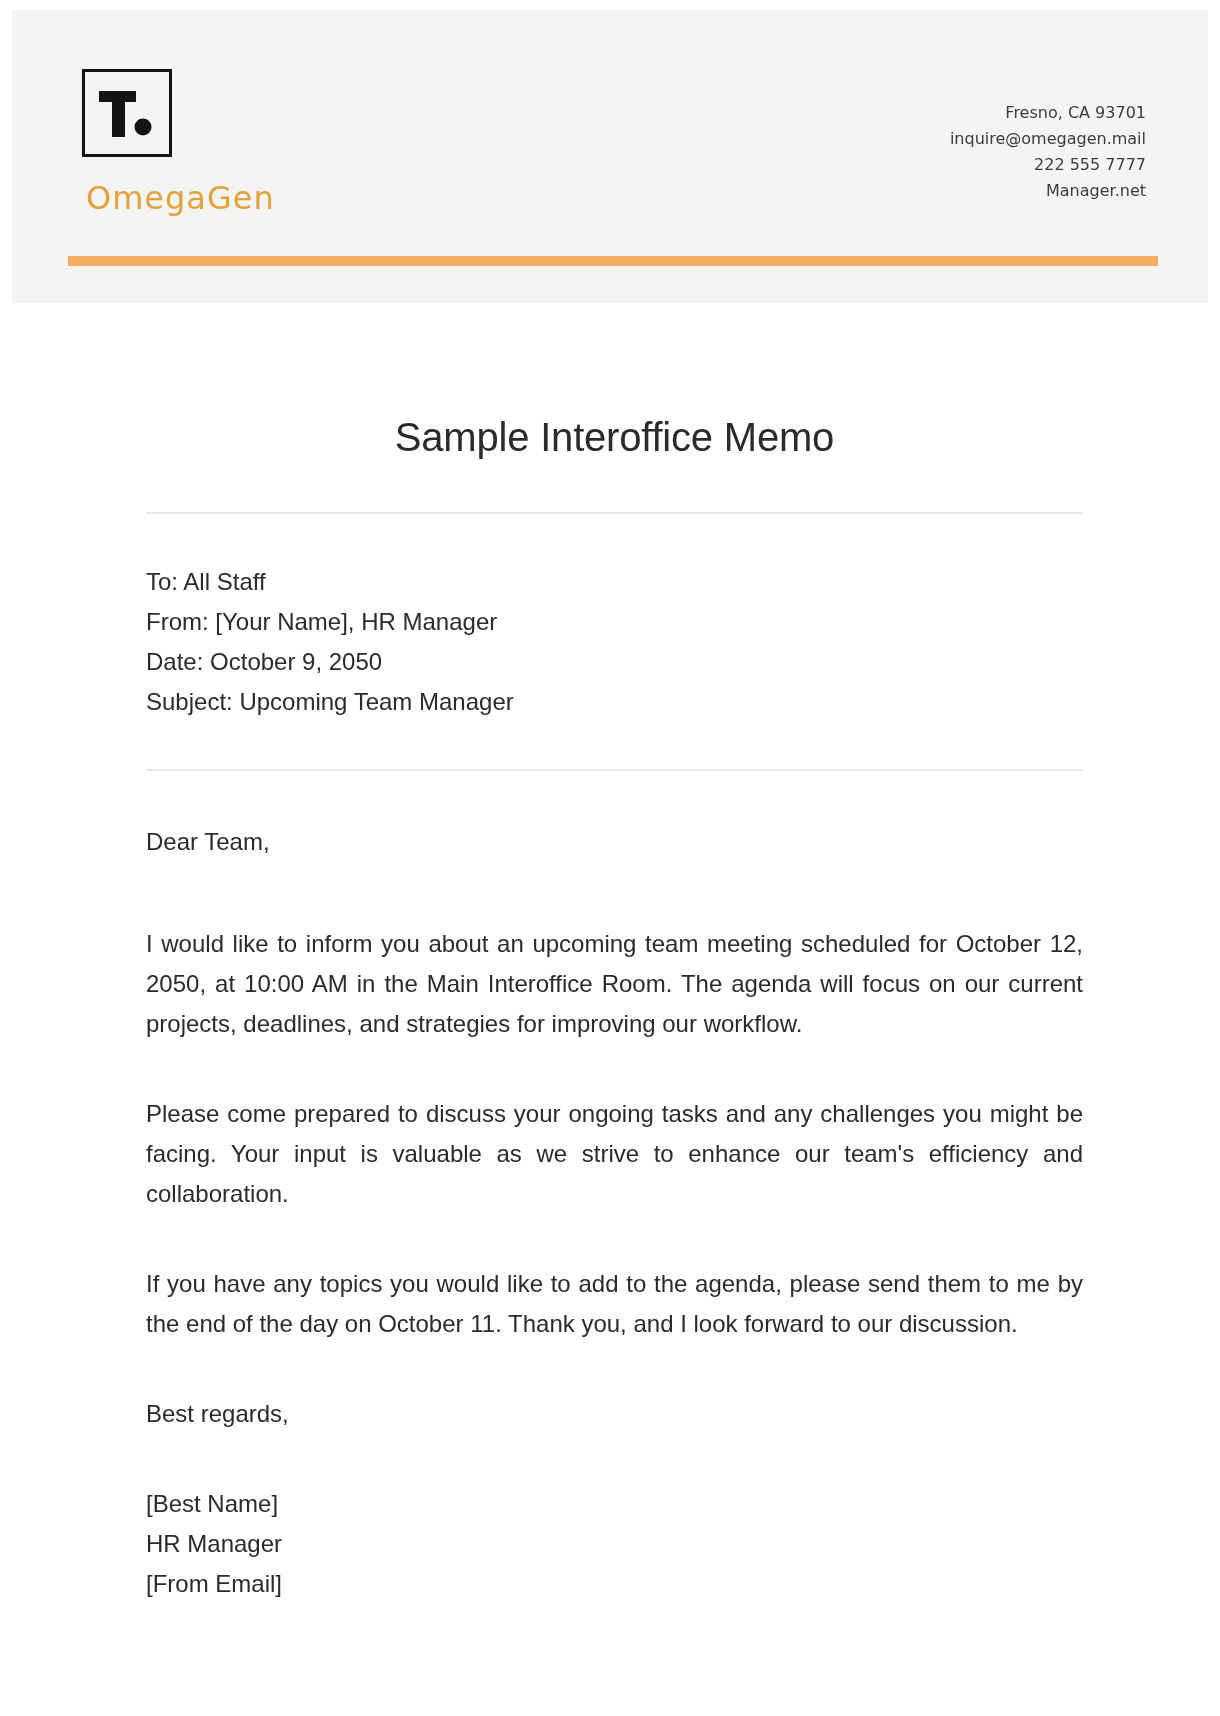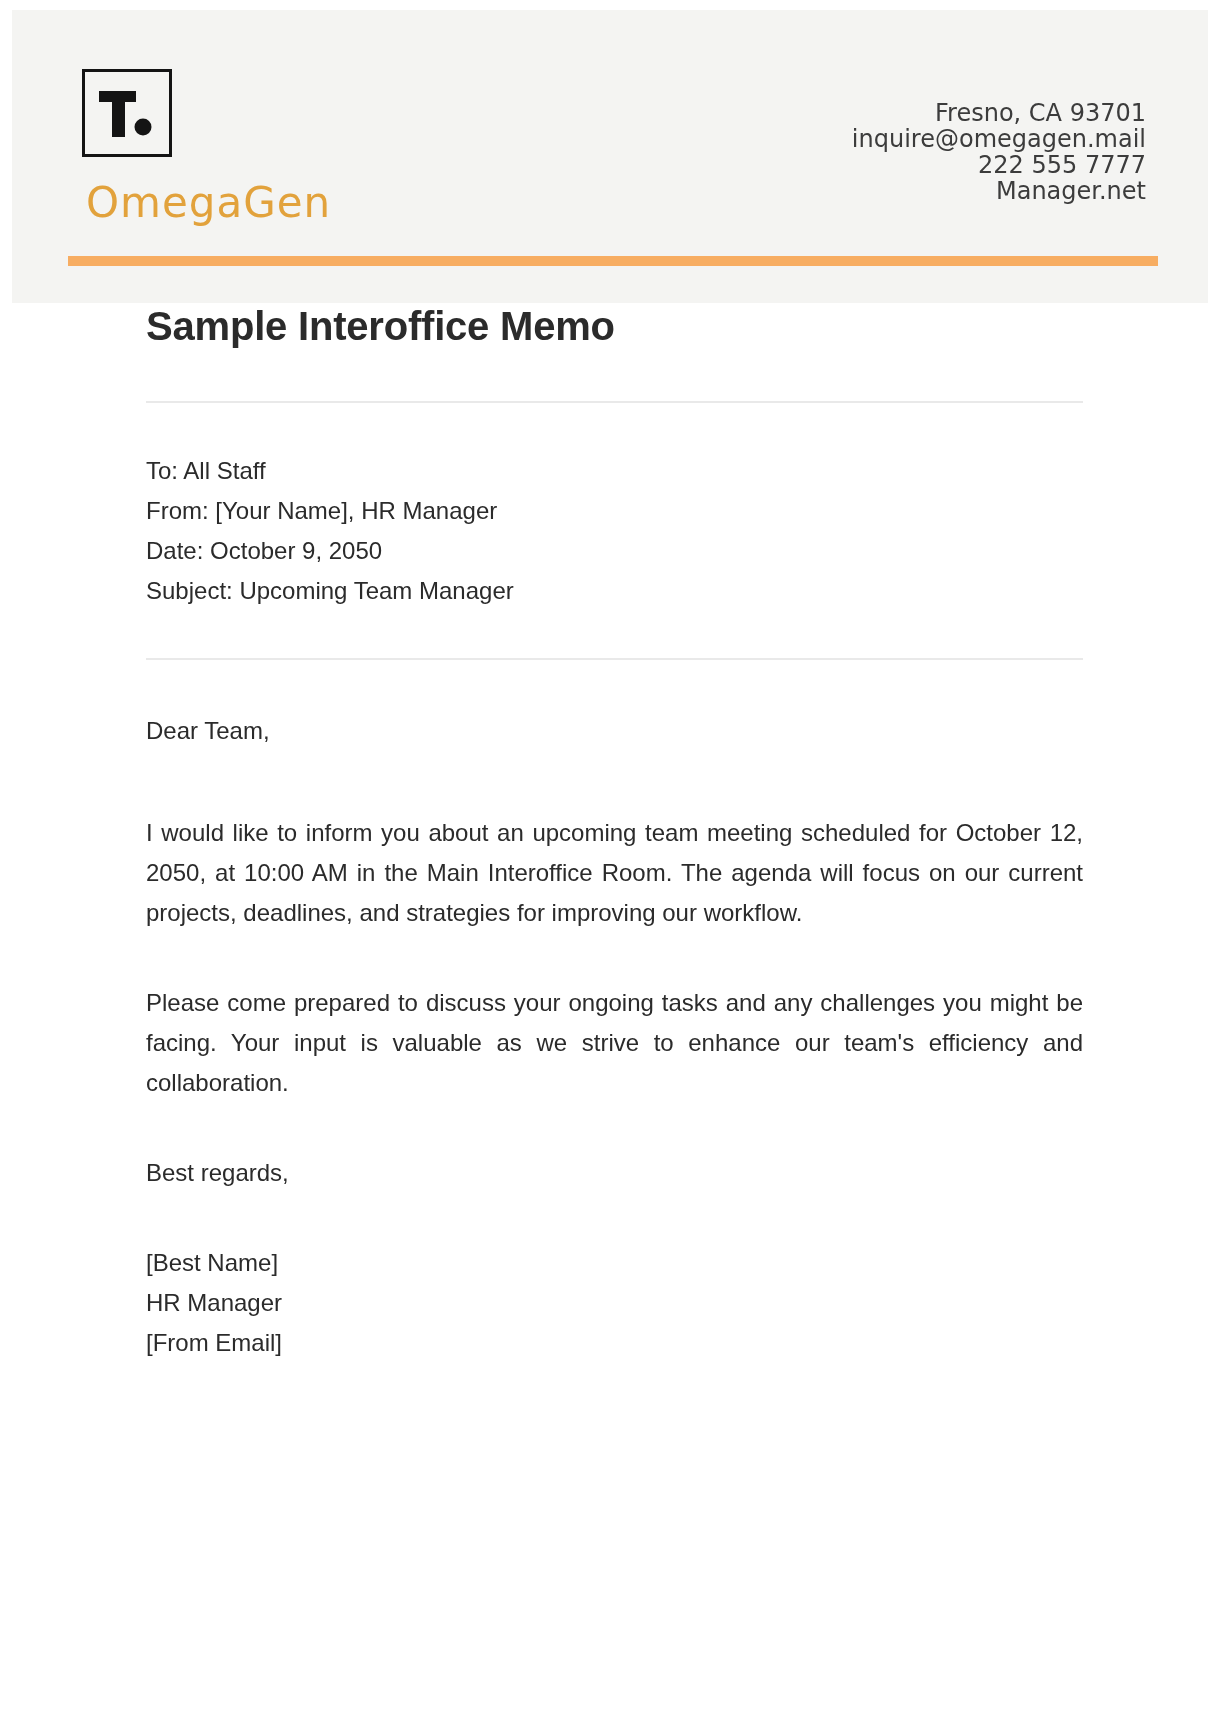--- a/index.html
+++ b/index.html
@@ -24,51 +24,52 @@
     position: absolute;
     left: 70px; top: 59px;
     width: 90px; height: 88px;
     border: 3px solid var(--logo-ink, #141414);
     background: transparent;
   }
   .logo-box svg { display: block; width: 100%; height: 100%; }
   .company {
     position: absolute;
     left: 74px; top: 172px;
-    font-size: 42px;
+    font-size: 32px;
     line-height: 1;
     letter-spacing: 1px;
     color: var(--company-text, #e2a23c);
   }
   .contact {
     position: absolute;
     top: 90px; right: 62px;
     text-align: right;
-    font-size: 24px;
+    font-size: 16px;
     line-height: 26px;
     color: var(--contact-text, #3c3c3c);
   }
   .accent-bar {
     position: absolute;
     left: 56px; right: 50px; bottom: 37px;
     height: 10px;
     background: var(--accent-bar, #f7ad62);
   }
 
   
   .content {
     width: 937px;
     margin-left: 146px;
     font-size: 24px;
   }
   .title {
+    margin-top: 111px;
     font-size: 40px;
     line-height: 46px;
-    font-weight: 700;
-    text-align: left;
+    font-weight: 400;
+    text-align: center;
     letter-spacing: -0.2px;
     color: var(--body-text, #2b2b2b);
   }
   .divider { height: 2px; background: var(--divider, #e9e9e9); }
   .divider-top { margin-top: 52px; }
   .divider-bottom { margin-top: 47px; }
 
   .fields { margin-top: 48px; }
   .field-line, .bline, .greeting, .closing, .sig-line { line-height: 40px; }
 
@@ -122,20 +123,24 @@
         <div class="para">
           <div class="bline just"><span>I would like to inform you about an upcoming team meeting scheduled for </span><b>October 12,</b></div>
           <div class="bline just"><b>2050</b><span>, at </span><b>10:00 AM</b><span> in the Main Interoffice Room. The agenda will focus on our current</span></div>
           <div class="bline"><span>projects, deadlines, and strategies for improving our workflow.</span></div>
         </div>
         <div class="para">
           <div class="bline just"><span>Please come prepared to discuss your ongoing tasks and any challenges you might be</span></div>
           <div class="bline just"><span>facing. Your input is valuable as we strive to enhance our team's efficiency and</span></div>
           <div class="bline"><span>collaboration.</span></div>
         </div>
+        <div class="para">
+          <div class="bline just"><span>If you have any topics you would like to add to the agenda, please send them to me by</span></div>
+          <div class="bline"><span>the end of the day on </span><b>October 11</b><span>. Thank you, and I look forward to our discussion.</span></div>
+        </div>
       </div>
 
     <p class="closing">Best regards,</p>
 
     <div class="signature">
         <div class="sig-line"><b>[Best Name]</b></div>
         <div class="sig-line"><span>HR Manager</span></div>
         <div class="sig-line"><b>[From Email]</b></div>
       </div>
   </main>

